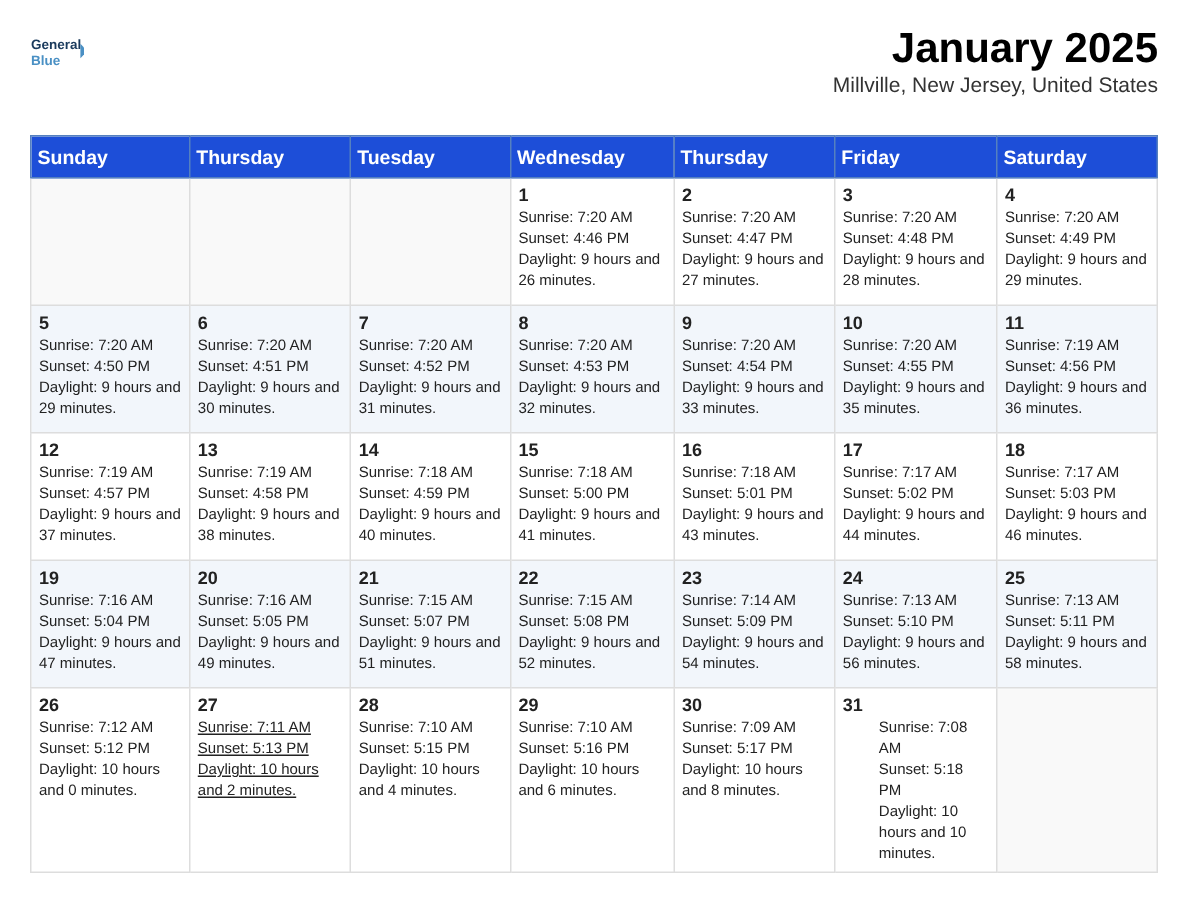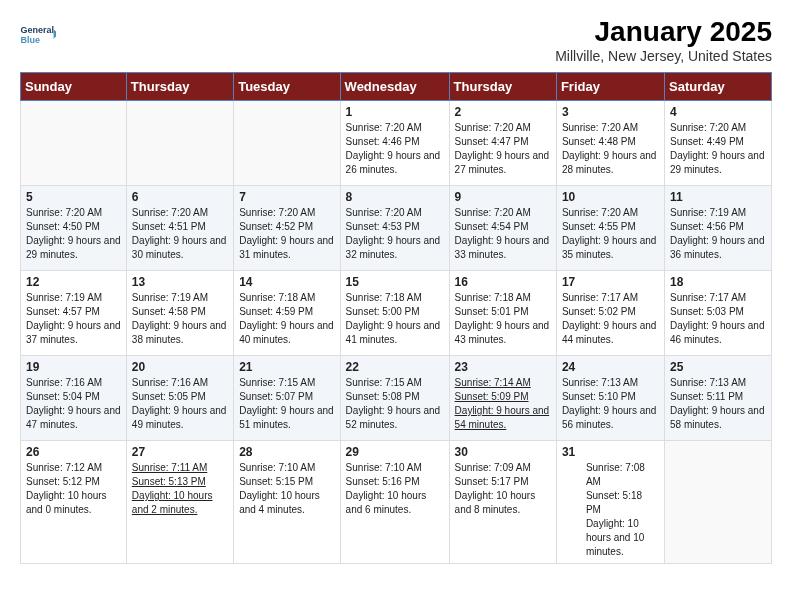--- a/index.html
+++ b/index.html
@@ -10,21 +10,21 @@
       min-height: 612px;
     }
     .container {
       width: 792px;
       padding: 16px 20px 10px 20px;
     }
     .header {
       display: flex;
       justify-content: space-between;
       align-items: flex-start;
-      margin-bottom: 8px;
+      margin-bottom: 26px;
     }
     .logo {
       display: flex;
       align-items: center;
       gap: 4px;
     }
     .title-block {
       text-align: right;
     }
     .month-year {
@@ -35,21 +35,21 @@
     .location {
       font-size: 14px;
       color: #333;
     }
     .calendar {
       width: 100%;
       border-collapse: collapse;
       border: 1px solid #ccc;
     }
     .calendar th {
-      background-color: #7f1d1d;
+      background-color: #1d4ed8;
       color: #fff;
       font-size: 13px;
       font-weight: bold;
       padding: 6px 4px;
       text-align: left;
       border: 1px solid #5580bf;
     }
     .calendar td {
       vertical-align: top;
       padding: 4px 5px;
@@ -244,21 +244,21 @@
 Daylight: 9 hours and 51 minutes.</div>
           </td>
           <td>
             <div class="day-num">22</div>
             <div class="day-info" style="white-space: pre-line;">Sunrise: 7:15 AM
 Sunset: 5:08 PM
 Daylight: 9 hours and 52 minutes.</div>
           </td>
           <td>
             <div class="day-num">23</div>
-            <div class="day-info" style="white-space: pre-line; text-decoration: underline;">Sunrise: 7:14 AM
+            <div class="day-info" style="white-space: pre-line;">Sunrise: 7:14 AM
 Sunset: 5:09 PM
 Daylight: 9 hours and 54 minutes.</div>
           </td>
           <td>
             <div class="day-num">24</div>
             <div class="day-info" style="white-space: pre-line;">Sunrise: 7:13 AM
 Sunset: 5:10 PM
 Daylight: 9 hours and 56 minutes.</div>
           </td>
           <td>

